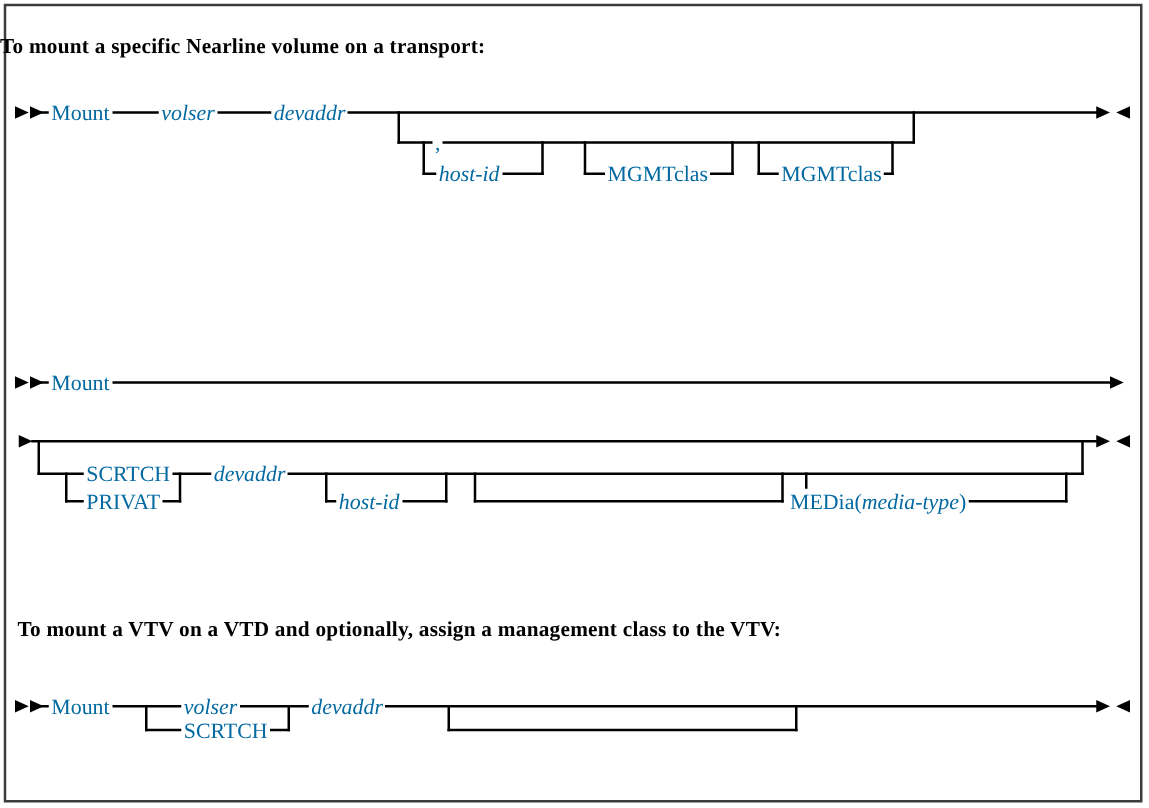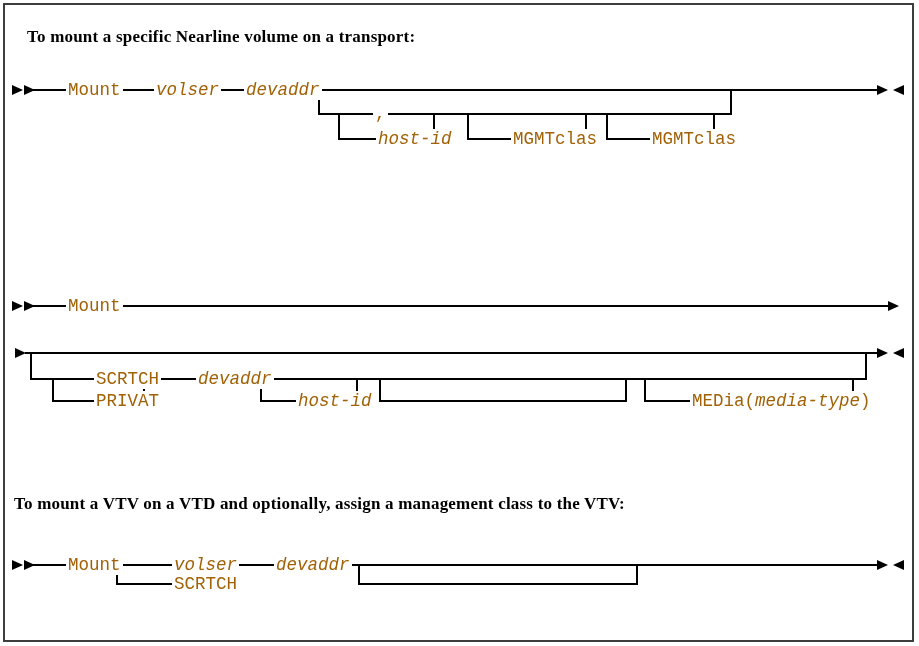--- a/index.html
+++ b/index.html
@@ -3,36 +3,36 @@
 <meta charset="utf-8">
 <style>
   html,body{margin:0;padding:0;background:#fff;}
   .page{position:relative;width:919px;height:646px;background:#fff;overflow:hidden;
         font-family:"DejaVu Sans Mono",monospace;}
   .frame{position:absolute;left:3px;top:3px;right:5px;bottom:4px;border:2px solid #3d3d3d;}
   .hd{position:absolute;font-family:"Liberation Serif",serif;font-weight:bold;
       font-size:17px;line-height:20px;color:#000;white-space:nowrap;letter-spacing:.2px;}
   .hl{position:absolute;height:2px;background:#000;}
   .vl{position:absolute;width:2px;background:#000;}
-  .tk{position:absolute;height:20px;line-height:20px;font-size:17.5px;color:#a16207;
+  .tk{position:absolute;height:20px;line-height:20px;font-size:17.5px;color:#0369a1;
       background:#fff;padding:0 2px;white-space:nowrap;z-index:2;
-      font-family:Liberation Mono, monospace;margin-left:27px;}
+      font-family:Liberation Serif, serif;}
   .it{font-style:italic;}
   .ar{position:absolute;width:0;height:0;border-top:5px solid transparent;
       border-bottom:5px solid transparent;z-index:3;}
   .ar-r{border-left:11px solid #000;}
   .ar-l{border-right:11px solid #000;}
 </style>
 </head>
 <body>
 
 <div class="page">
   <div class="frame"></div>
 
-  <div class="hd" style="left:27px;top:27px">To mount a specific Nearline volume on a transport:</div>
+  <div class="hd" style="left:0;top:27px">To mount a specific Nearline volume on a transport:</div>
 
   <div class="ar ar-r" style="left:12px;top:85px"></div>
   <div class="ar ar-r" style="left:24px;top:85px"></div>
 
   <div class="hl" style="left:28px;top:89px;width:850px"></div>
 
   <div class="tk" style="left:39px;top:80px">Mount</div>
   <div class="tk it" style="left:127px;top:80px">volser</div>
   <div class="tk it" style="left:217px;top:80px">devaddr</div>
 
@@ -85,21 +85,21 @@
   <div class="hl" style="left:260px;top:400px;width:98px"></div>
   <div class="tk it" style="left:269px;top:391px">host-id</div>
 
   <div class="vl" style="left:379px;top:378px;height:24px"></div>
   <div class="vl" style="left:625px;top:378px;height:24px"></div>
   <div class="hl" style="left:379px;top:400px;width:248px"></div>
 
   <div class="vl" style="left:644px;top:378px;height:24px"></div>
   <div class="vl" style="left:852px;top:378px;height:24px"></div>
   <div class="hl" style="left:644px;top:400px;width:210px"></div>
-  <div class="tk" style="left:663px;top:391px"><span>MEDia(</span><span class="it">media-type</span><span>)</span></div>
+  <div class="tk" style="left:630px;top:391px"><span>MEDia(</span><span class="it">media-type</span><span>)</span></div>
 
   <div class="ar ar-r" style="left:877px;top:348px"></div>
   <div class="ar ar-l" style="left:893px;top:348px"></div>
 
   <div class="hd" style="left:14px;top:494px">To mount a VTV on a VTD and optionally, assign a management class to the VTV:</div>
 
   <div class="ar ar-r" style="left:12px;top:560px"></div>
   <div class="ar ar-r" style="left:24px;top:560px"></div>
   <div class="hl" style="left:28px;top:564px;width:850px"></div>
   <div class="tk" style="left:39px;top:555px">Mount</div>

